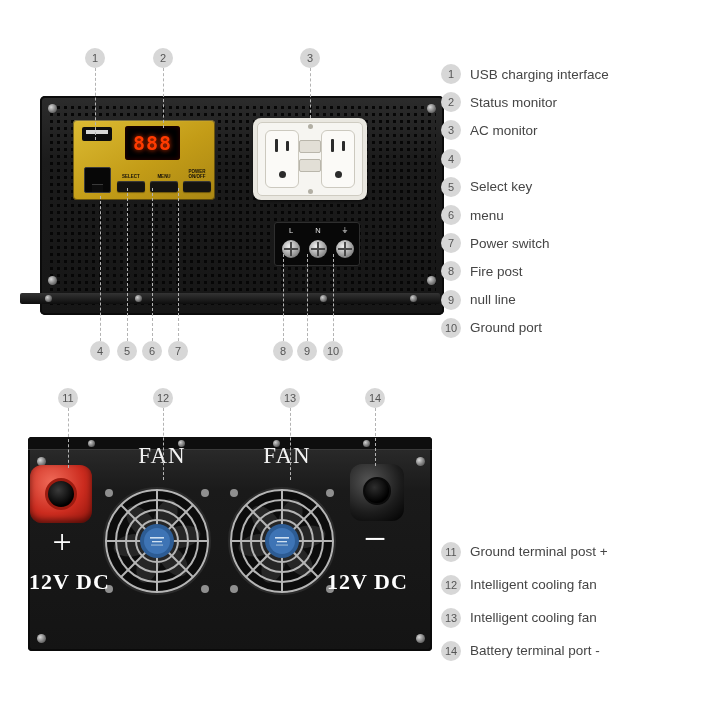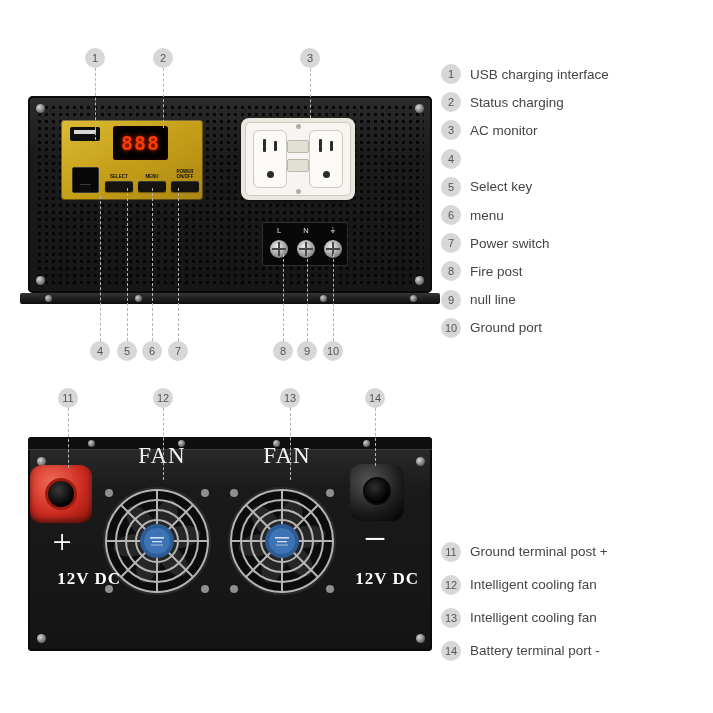--- a/index.html
+++ b/index.html
@@ -23,21 +23,21 @@
   .legend-label  { font-size:13.5px; color:#454545; white-space:nowrap; }
 
   
   .unit  { position:absolute; }
   .screw { position:absolute; border-radius:50%;
            background:radial-gradient(circle at 35% 35%, #d9d9d9, #7c7c7c 55%, #3f3f3f); }
   .bolt  { position:absolute; width:7px; height:7px; border-radius:50%;
            background:radial-gradient(circle at 35% 35%, #cfcfcf, #6e6e6e 60%, #2e2e2e); }
 
   
-  .front-unit { left:28px; top:96px; width:404px; height:197px; border-radius:5px;
+  .front-unit { left:40px; top:96px; width:404px; height:219px; border-radius:5px;
                 background:linear-gradient(180deg,#2c2c2c 0%,#1b1b1b 30%,#161616 100%);
                 box-shadow:inset 0 0 0 2px #0b0b0b; }
   .perf { position:absolute; left:8px; top:8px; right:8px; bottom:8px; border-radius:4px;
           background-image:radial-gradient(circle,#060606 1.4px,transparent 1.7px);
           background-size:7px 7px; }
   .ctrl-panel { position:absolute; left:33px; top:24px; width:142px; height:80px; border-radius:4px;
                 background:linear-gradient(150deg,#dcbb33,#c39c17 55%,#a98613);
                 box-shadow:inset 0 0 0 1px rgba(0,0,0,.45), inset 0 1px 1px rgba(255,255,255,.35); }
   .usb { position:absolute; left:9px; top:7px; width:30px; height:14px; background:#0d0d0d; border-radius:2px; }
   .usb::after { content:""; position:absolute; left:4px; top:3px; right:4px; height:4px; background:#d8d8d8; }
@@ -107,21 +107,21 @@
                     border:3px solid #9c1b10; }
   .term-black { position:absolute; left:322px; top:27px; width:54px; height:57px; border-radius:12px;
                 background:radial-gradient(circle at 35% 30%, #555, #1c1c1c 60%, #000); }
   .term-black .hole { position:absolute; left:13px; top:13px; width:28px; height:28px; border-radius:50%;
                       background:radial-gradient(circle at 40% 35%, #2e2e2e, #000 70%);
                       border:2px solid #0a0a0a; }
   .polarity { position:absolute; color:#fff; font-family:"Liberation Serif", serif; text-align:center; }
   .plus  { left:12px;  top:88px; width:44px; font-size:34px; line-height:34px; }
   .minus { left:325px; top:82px; width:44px; font-size:40px; line-height:40px; }
   .dc { position:absolute; color:#fff; font-family:"Liberation Serif", serif; font-weight:bold;
-        font-size:17px; letter-spacing:1px; text-align:right; }
+        font-size:22px; letter-spacing:1px; text-align:left; }
   .dc.left  { left:1px;   top:132px; width:92px; }
   .dc.right { left:299px; top:132px; width:92px; }
 </style>
 </head>
 <body>
 
 <div class="page">
 
   <svg width="0" height="0" style="position:absolute">
     <defs>
@@ -318,21 +318,21 @@
       <span>14</span>
     </div>
 
   <div class="legend-top">
     <div class="legend-row">
       <div class="legend-num">1</div>
       <div class="legend-label">USB charging interface</div>
     </div>
     <div class="legend-row">
       <div class="legend-num">2</div>
-      <div class="legend-label">Status charging</div>
+      <div class="legend-label">Status monitor</div>
     </div>
     <div class="legend-row">
       <div class="legend-num">3</div>
       <div class="legend-label">AC monitor</div>
     </div>
     <div class="legend-row">
       <div class="legend-num">4</div>
     </div>
     <div class="legend-row">
       <div class="legend-num">5</div>

